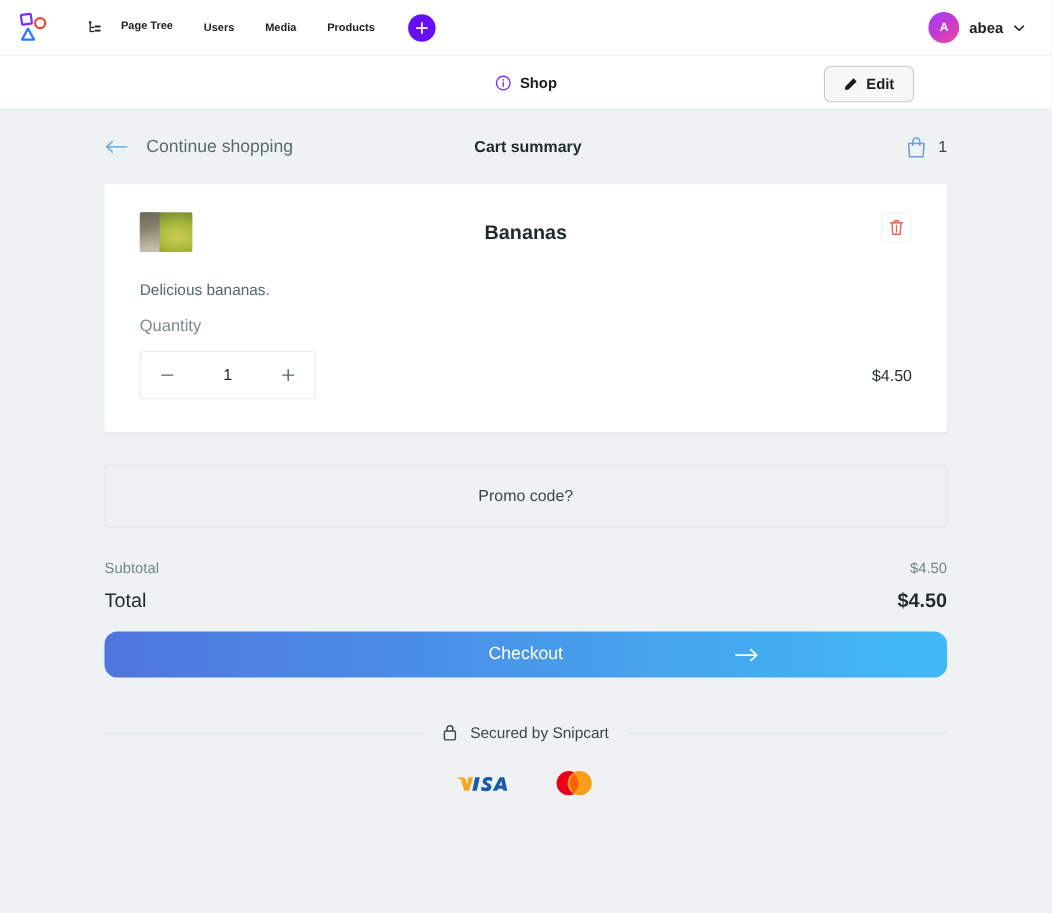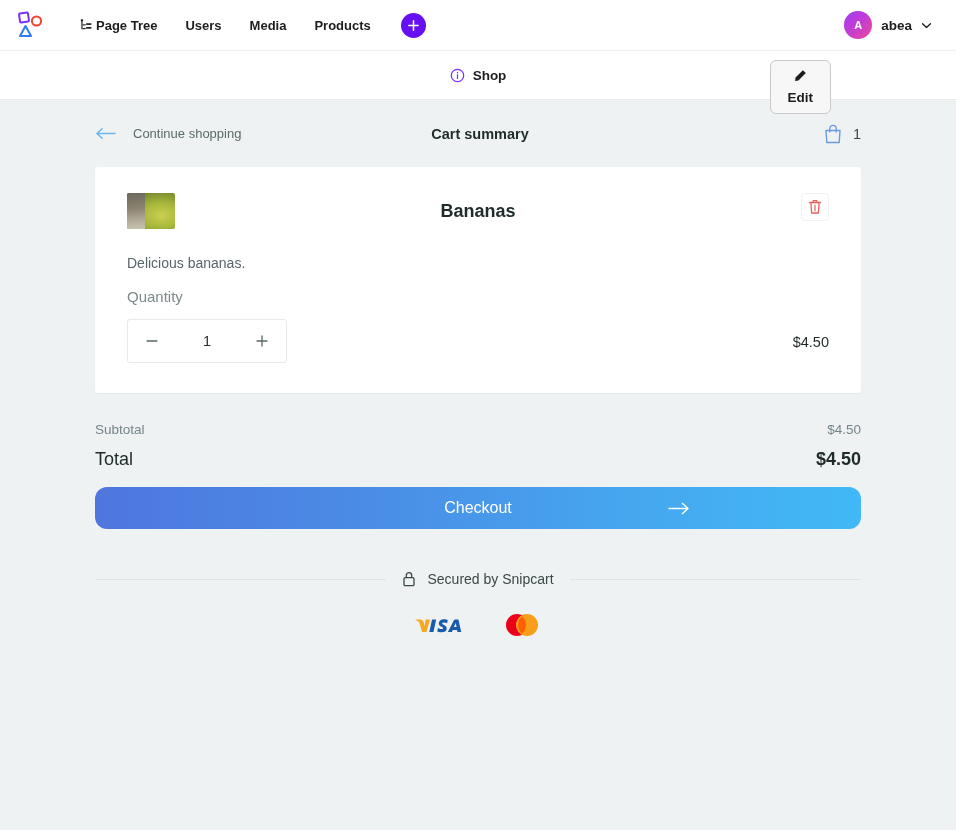--- a/index.html
+++ b/index.html
@@ -16,22 +16,22 @@
     background: #ffffff;
     display: flex;
     align-items: center;
     padding: 0 14px 0 14px;
     border-bottom: 1px solid #f0f0f0;
     position: relative;
   }
   .brand-logo { width: 32px; height: 32px; flex: 0 0 auto; margin-right: 20px; display:block; }
   .nav-items { display: flex; align-items: center; gap: 0px; }
   .nav-item {
-    display: flex; align-items: center; gap: 2px;
-    font-size: 13px; font-weight: 700; color: #1d1d1f;
+    display: flex; align-items: flex-start; gap: 16px;
+    font-size: 10px; font-weight: 700; color: #1d1d1f;
     padding: 6px 14px; border-radius: 5px; cursor: pointer;
     white-space: nowrap;
   }
   .tree-icon { width: 14px; height: 14px; display:block; }
   .plus-btn {
     width: 25px; height: 25px; border-radius: 50%;
     background: #6610f2; margin-left: 16px;
     display: flex; align-items: center; justify-content: center;
     cursor: pointer; flex: 0 0 auto;
   }
@@ -56,33 +56,32 @@
     position: relative; border-bottom: 1px solid #e6ebeb;
   }
   .shop-label { display: flex; align-items: center; gap: 8px; font-size: 13.5px; font-weight: 700; color: #1d1d1f; text-align: center; }
   .info-icon { width: 15px; height: 15px; display:block; }
   .edit-btn {
     position: absolute; right: 125px; top: 9px;
     display: flex; align-items: center; gap: 8px;
     background: #f7f7f7; border: 1px solid #c9c9c9; border-radius: 6px;
     padding: 8px 17px; font-size: 13.5px; font-weight: 700; color: #1d1d1f;
     cursor: pointer;
-    flex-direction: column;
   }
   .pencil-icon { width: 13px; height: 13px; display:block; }
 
   
   .cart-page { padding: 0 95px; }
   .cart-header {
     display: flex; align-items: center; height: 67px;
     position: relative;
   }
   .continue { display: flex; align-items: center; gap: 17px; cursor: pointer; }
   .arrow-left { width: 21px; height: 13px; display:block; }
-  .continue-txt { font-size: 13px; color: #5b6a6a; }
+  .continue-txt { font-size: 16px; color: #5b6a6a; }
   .cart-title {
     position: absolute; left: 4px; right: 0; text-align: center;
     font-size: 14.5px; font-weight: 700; color: #1f2a2a;
     pointer-events: none;
   }
   .cart-count { margin-left: auto; display: flex; align-items: center; gap: 11px; cursor: pointer; }
   .bag-icon { width: 18px; height: 20px; display:block; }
   .cart-count-num { font-size: 14.5px; color: #3b4848; }
 
   
@@ -281,20 +280,23 @@
             <svg viewBox="0 0 14 14">
               <path d="M7 2 V12 M2 7 H12" stroke="#5a6868" stroke-width="1.3" stroke-linecap="round"></path>
             </svg>
           </div>
         </div>
       </div>
       <div class="prod-price">$4.50</div>
     </div>
   </div>
 
+  <div class="promo">
+    <span>Promo code?</span>
+  </div>
 
   <div class="totals">
     <div class="subtotal-row">
       <span class="subtotal-label">Subtotal</span>
       <span class="subtotal-val">$4.50</span>
     </div>
     <div class="total-row">
       <span class="total-label">Total</span>
       <span class="total-val">$4.50</span>
     </div>

